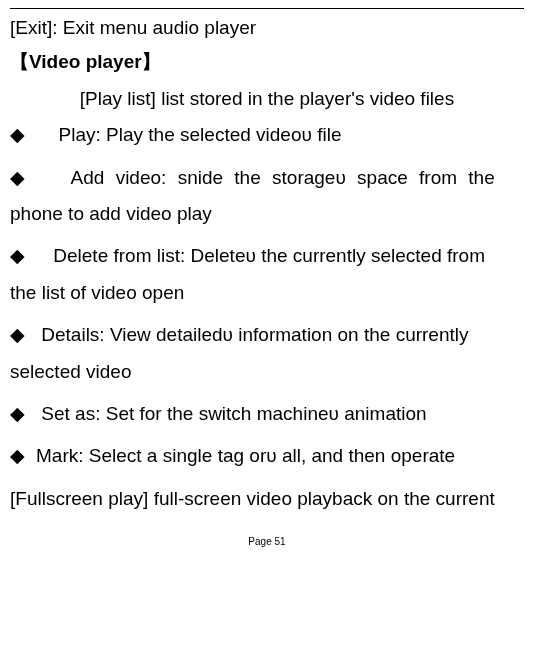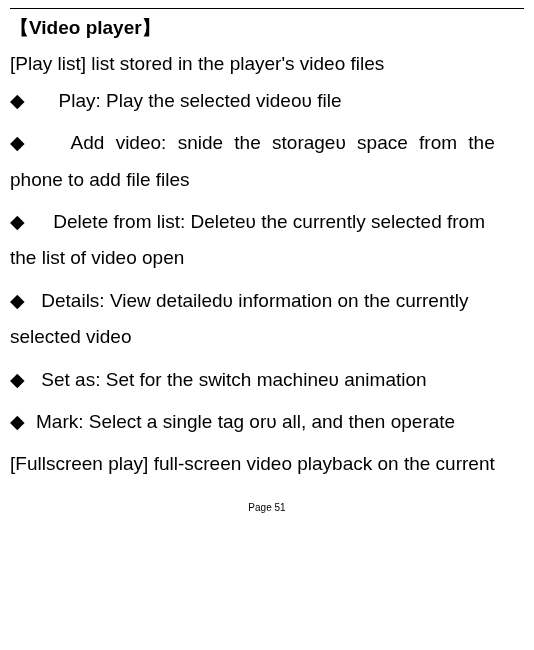--- a/index.html
+++ b/index.html
@@ -28,20 +28,21 @@
     }
     .heading {
       font-weight: bold;
       margin: 0 0 6px 0;
     }
     .bracket {
       font-weight: bold;
     }
     .playlist-line {
       margin: 0 0 4px 0;
+      text-align: center;
     }
     .bullet-item {
       margin: 6px 0 12px 0;
       text-align: justify;
     }
     .bullet-item.tight {
       margin-bottom: 6px;
     }
     .diamond {
       display: inline-block;
@@ -80,37 +81,40 @@
       font-size: 10px;
       margin-top: 20px;
     }
   </style>
 </head>
 <body>
 
 <div class="page">
   <hr>
 
+  <div class="line1">
+    <span class="label">[Exit]: </span><span>Exit menu audio player</span>
+  </div>
 
   <div class="heading">
     <span class="bracket">【</span><span>Video player</span><span class="bracket">】</span>
   </div>
 
   <div class="playlist-line">
     <span class="label">[Play list] </span><span>list stored in the player's video files</span>
   </div>
 
   <div class="bullet-item">
     <span class="diamond">◆</span>&nbsp;&nbsp;<span class="item-label">Play: </span><span>Play the selected videoυ file</span>
   </div>
 
   <div class="bullet-item tight justify wide-just">
     <span class="diamond">◆</span>&nbsp;&nbsp;<span class="item-label">Add video: </span><span>snide the storageυ space from the</span>
   </div>
-  <div class="cont">phone to add file files</div>
+  <div class="cont">phone to add video play</div>
 
 
   <div class="bullet-item tight justify">
     <span class="diamond">◆</span>&nbsp;<span class="item-label">Delete from list: </span><span>Deleteυ the currently selected from</span>
   </div>
   <div class="cont">the list of video open</div>
 
   <div class="bullet-item tight justify">
     <span class="diamond2">◆</span>&nbsp;<span class="item-label">Details: </span><span>View detailedυ information on the currently</span>
   </div>

